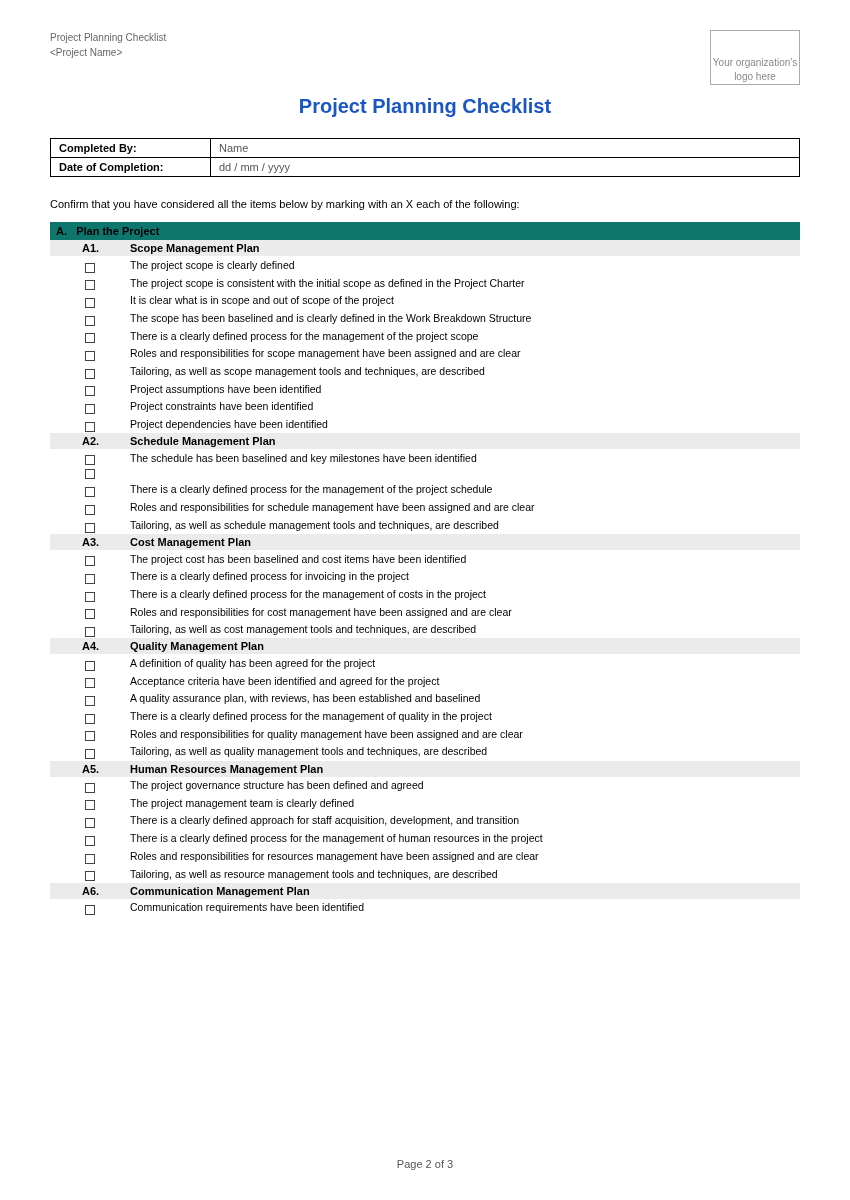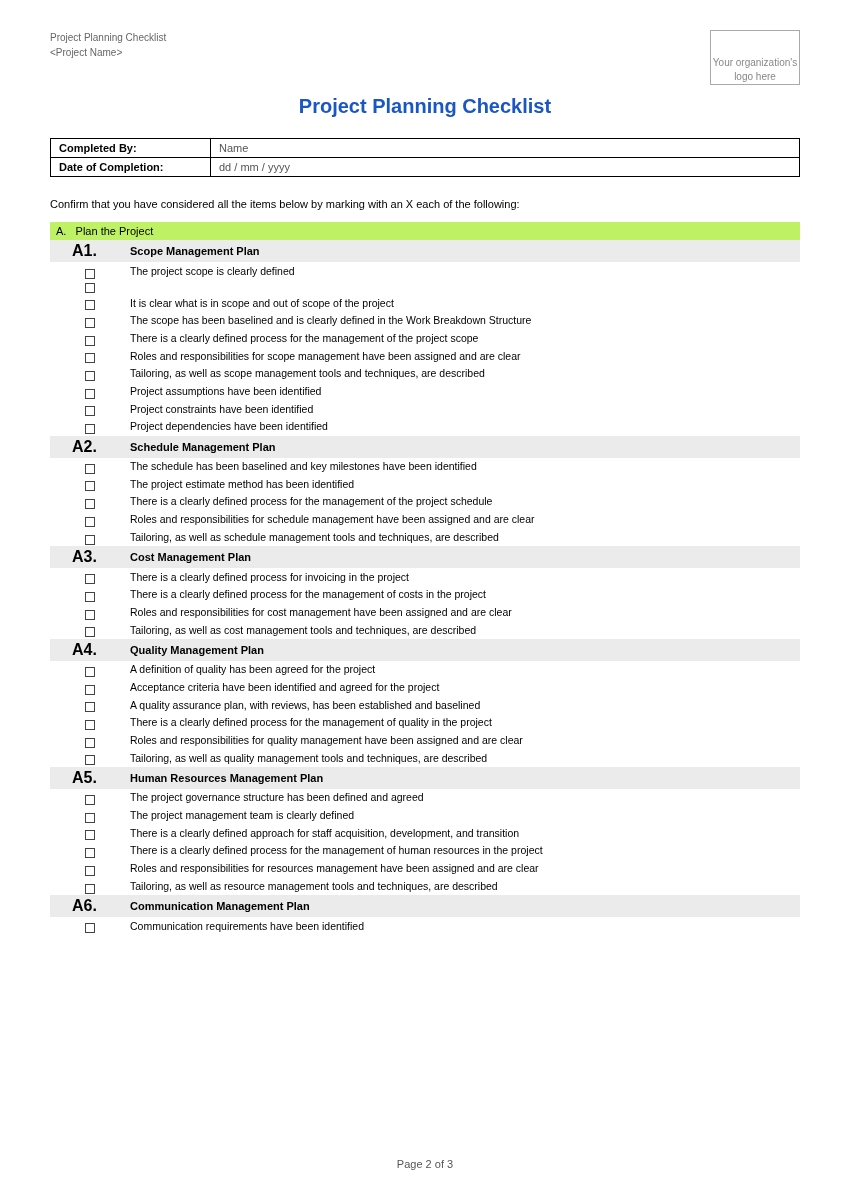--- a/index.html
+++ b/index.html
@@ -71,40 +71,40 @@
     
     .instruction {
       font-size: 11px;
       font-weight: normal;
       margin-bottom: 10px;
       line-height: 1.4;
     }
 
     
     .section-header {
-      background: #bef264;
-      font-weight: normal;
+      background: #0f766e;
+      font-weight: bold;
       font-size: 11px;
       padding: 3px 6px;
       margin-bottom: 0;
     }
 
     
     .subsection-header {
       background: #ebebeb;
       display: flex;
       align-items: center;
       padding: 2px 0;
     }
     .subsection-num {
       width: 80px;
       min-width: 80px;
       font-weight: bold;
-      font-size: 16px;
-      padding-left: 22px;
+      font-size: 11px;
+      padding-left: 32px;
     }
     .subsection-title {
       font-weight: bold;
       font-size: 11px;
     }
 
     
     .checklist-item {
       display: flex;
       align-items: flex-end;
@@ -181,20 +181,21 @@
       <div class="checklist-item">
         <div class="checkbox-col">
           <span class="checkbox"></span>
         </div>
         <div class="item-text">The project scope is clearly defined</div>
       </div>
       <div class="checklist-item">
         <div class="checkbox-col">
           <span class="checkbox"></span>
         </div>
+        <div class="item-text">The project scope is consistent with the initial scope as defined in the Project Charter</div>
       </div>
       <div class="checklist-item">
         <div class="checkbox-col">
           <span class="checkbox"></span>
         </div>
         <div class="item-text">It is clear what is in scope and out of scope of the project</div>
       </div>
       <div class="checklist-item">
         <div class="checkbox-col">
           <span class="checkbox"></span>
@@ -244,21 +245,20 @@
       <div class="checklist-item">
         <div class="checkbox-col">
           <span class="checkbox"></span>
         </div>
         <div class="item-text">The schedule has been baselined and key milestones have been identified</div>
       </div>
       <div class="checklist-item">
         <div class="checkbox-col">
           <span class="checkbox"></span>
         </div>
-        <div class="item-text">The project estimate method has been identified</div>
       </div>
       <div class="checklist-item">
         <div class="checkbox-col">
           <span class="checkbox"></span>
         </div>
         <div class="item-text">There is a clearly defined process for the management of the project schedule</div>
       </div>
       <div class="checklist-item">
         <div class="checkbox-col">
           <span class="checkbox"></span>
@@ -267,20 +267,26 @@
       </div>
       <div class="checklist-item">
         <div class="checkbox-col">
           <span class="checkbox"></span>
         </div>
         <div class="item-text">Tailoring, as well as schedule management tools and techniques, are described</div>
       </div>
       <div class="subsection-header">
         <div class="subsection-num">A3.</div>
         <div class="subsection-title">Cost Management Plan</div>
+      </div>
+      <div class="checklist-item">
+        <div class="checkbox-col">
+          <span class="checkbox"></span>
+        </div>
+        <div class="item-text">The project cost has been baselined and cost items have been identified</div>
       </div>
       <div class="checklist-item">
         <div class="checkbox-col">
           <span class="checkbox"></span>
         </div>
         <div class="item-text">There is a clearly defined process for invoicing in the project</div>
       </div>
       <div class="checklist-item">
         <div class="checkbox-col">
           <span class="checkbox"></span>

